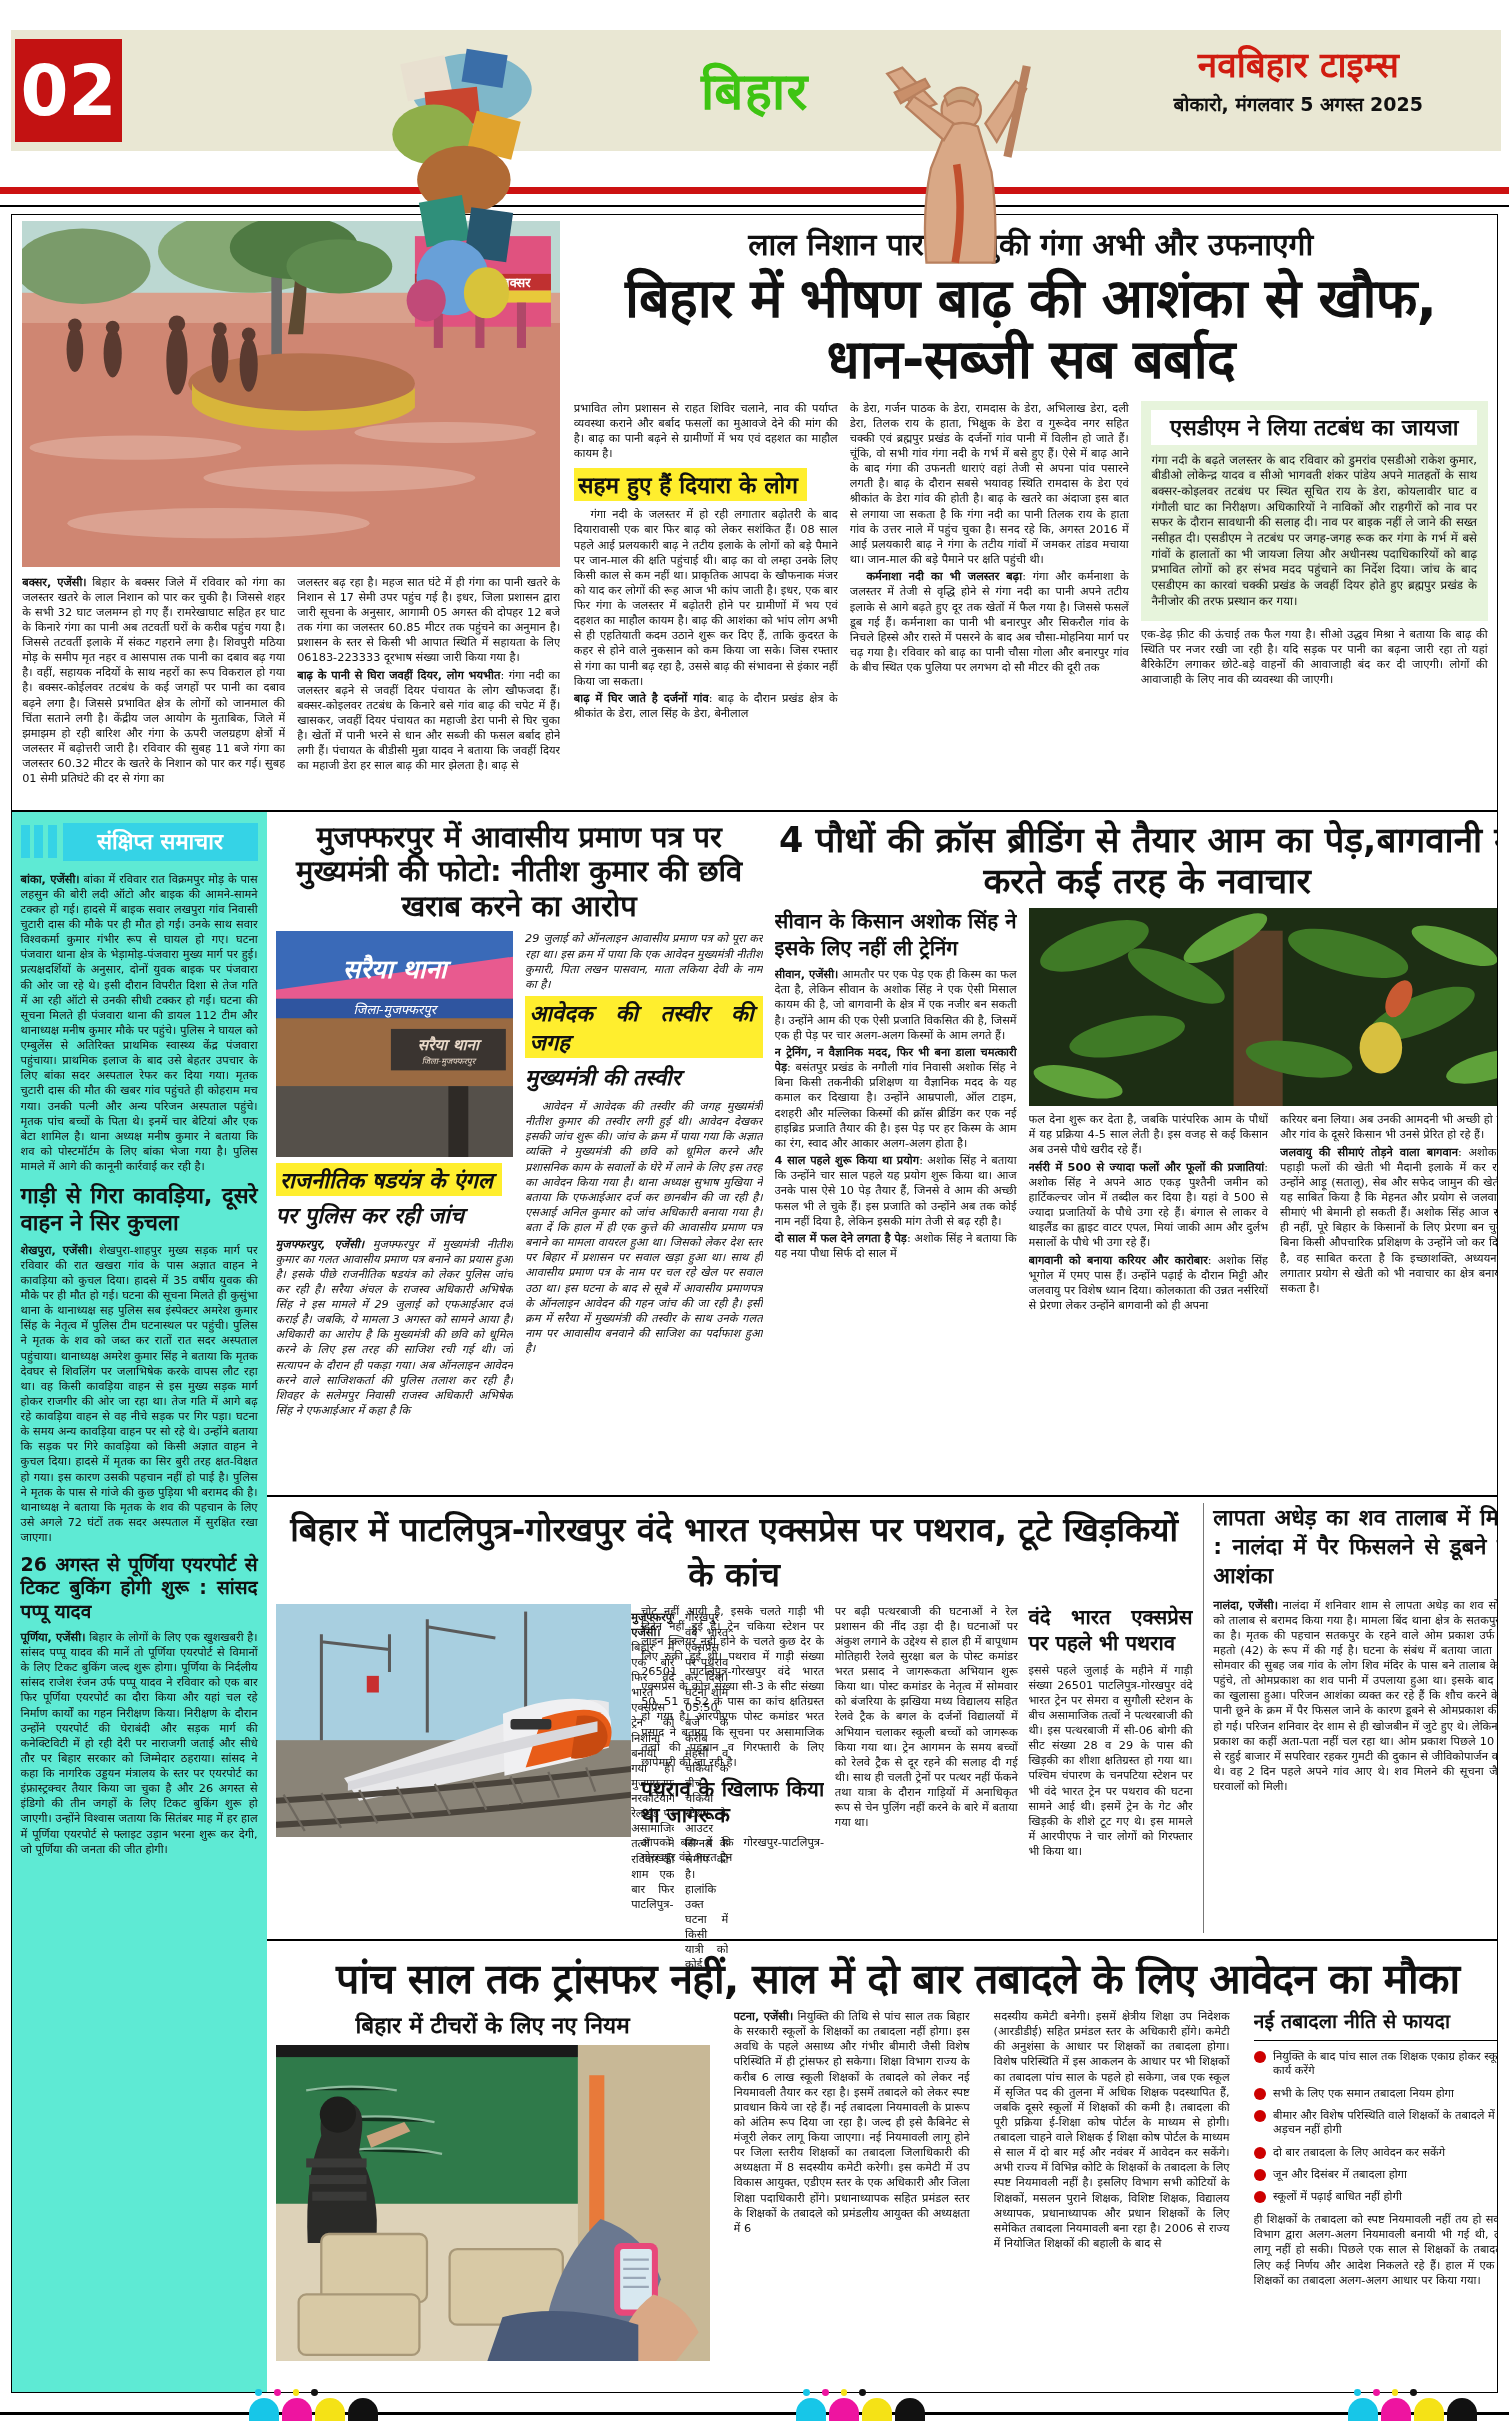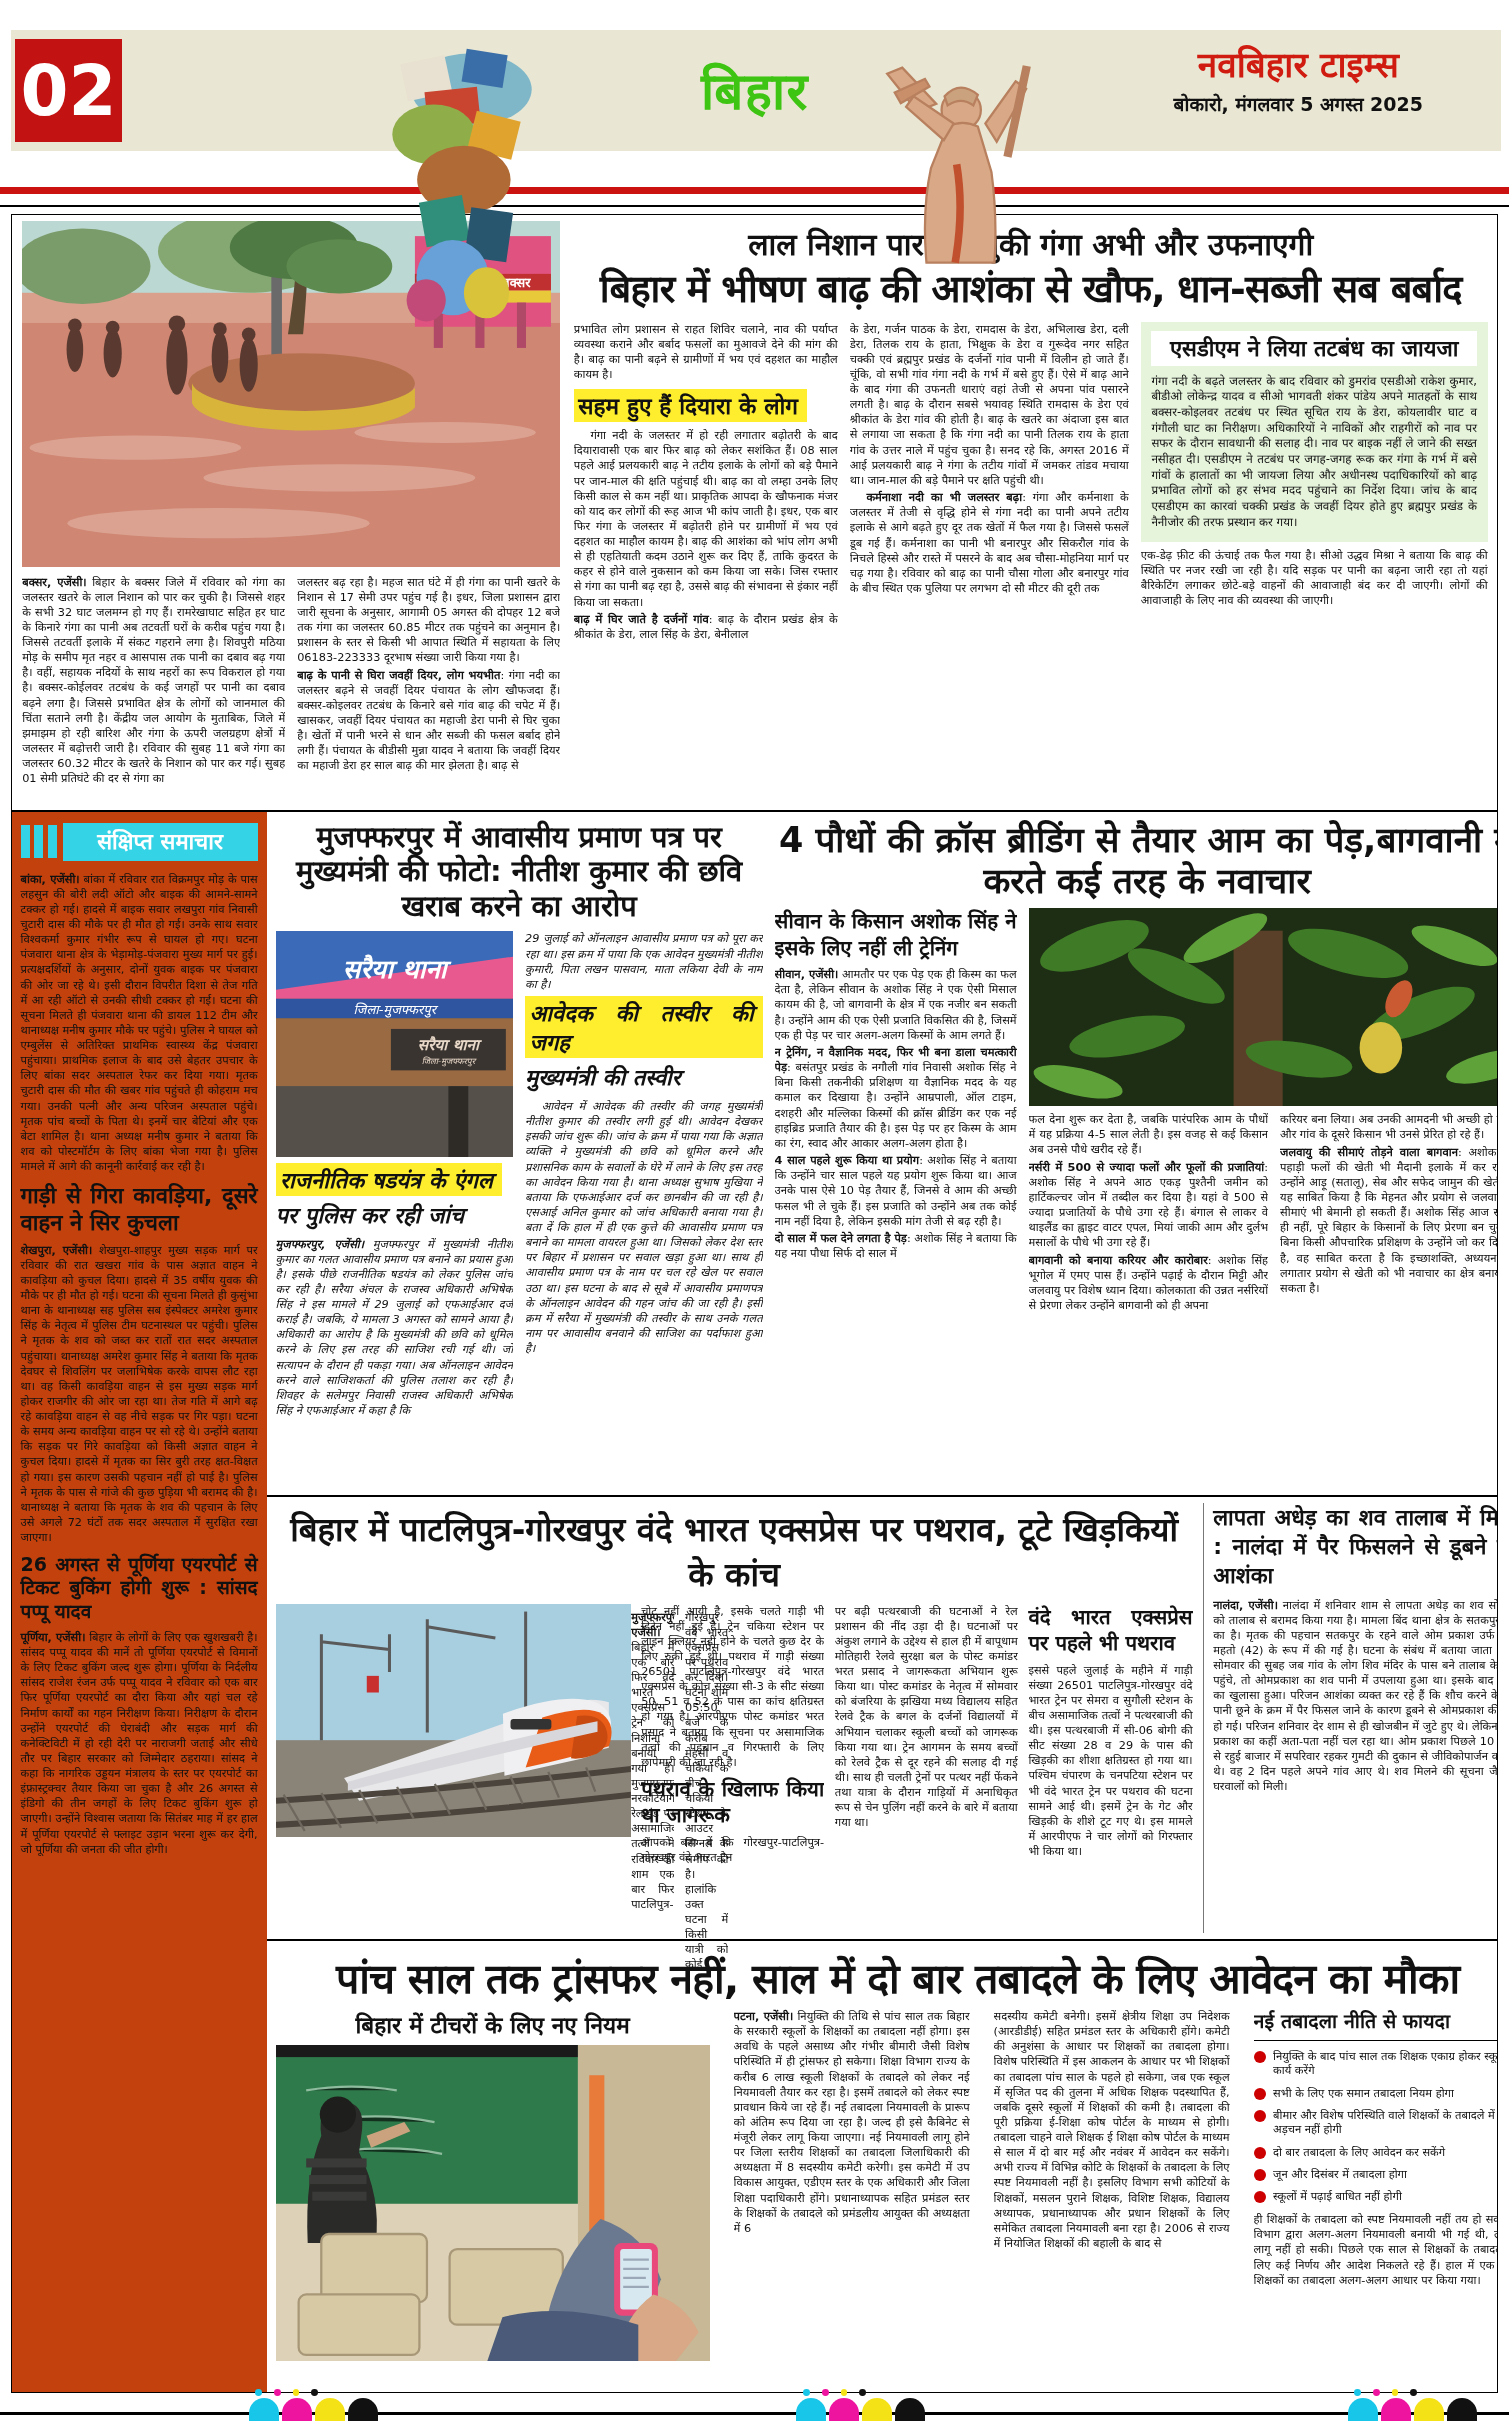--- a/index.html
+++ b/index.html
@@ -28,28 +28,28 @@
   .p{margin:0 0 2.3px 0;text-indent:16.6px;}
   .p.noind{text-indent:0;}
   .dl{font-weight:bold;}
   .ih{font-weight:bold;}
   .yhead{display:inline-block;background:#ffee2e;padding:2.3px 9px 0.8px 4.5px;font-weight:bold;}
   
   .lead{display:flex;gap:13.6px;padding:6px 9px 4.5px 10.6px;height:595px;}
   .lead-left{width:538px;flex:none;display:flex;flex-direction:column;}
   .lead-right{flex:1;display:flex;flex-direction:column;}
   .kicker{font-size:30px;font-weight:bold;text-align:center;margin:1.5px 0 4.5px;}
-  .lead-head{font-size:38px;line-height:1.13;font-weight:bold;text-align:center;letter-spacing:-0.8px;}
+  .lead-head{font-size:54px;line-height:1.13;font-weight:bold;text-align:center;letter-spacing:-0.8px;}
   .lead-cols{display:flex;gap:12px;margin-top:10.6px;flex:1;}
   .lead-undercols{display:flex;gap:12px;margin-top:7.5px;flex:1;}
   .greenbox{background:#e7f4dc;padding:9px 10.6px;box-sizing:border-box;}
   .gb-title{background:#ffffff;font-weight:bold;font-size:22px;padding:3px 6px;margin-bottom:7.5px;text-align:center;}
   
   .mid{flex:1;display:flex;border-top:2.3px solid #000;}
-  .sidebar{width:255px;flex:none;background:#c2410c;padding:10.6px 9px;box-sizing:border-box;overflow:hidden;}
+  .sidebar{width:255px;flex:none;background:#5eead4;padding:10.6px 9px;box-sizing:border-box;overflow:hidden;}
   .sb-titlewrap{display:flex;align-items:center;gap:6px;margin-bottom:10.6px;}
   .sb-stripes{display:flex;gap:4.5px;}
   .sb-stripes i{display:block;width:9px;height:33px;background:#35d3e6;}
   .sb-title{flex:1;background:#35d3e6;color:#fff;font-weight:bold;font-size:22px;text-align:center;padding:4.5px 3px;}
   .sb-head{font-size:19px;font-weight:bold;line-height:1.25;margin:7.5px 0 6px;}
   .main-right{flex:1;display:flex;flex-direction:column;}
   .row2{height:683px;display:flex;gap:12px;padding:7.5px 9px;box-sizing:border-box;}
   .muz{width:487px;flex:none;display:flex;flex-direction:column;}
   .muz-head{font-size:29px;font-weight:bold;line-height:1.2;text-align:center;margin-bottom:7.5px;}
   .muz-cols{display:flex;gap:12px;flex:1;}

